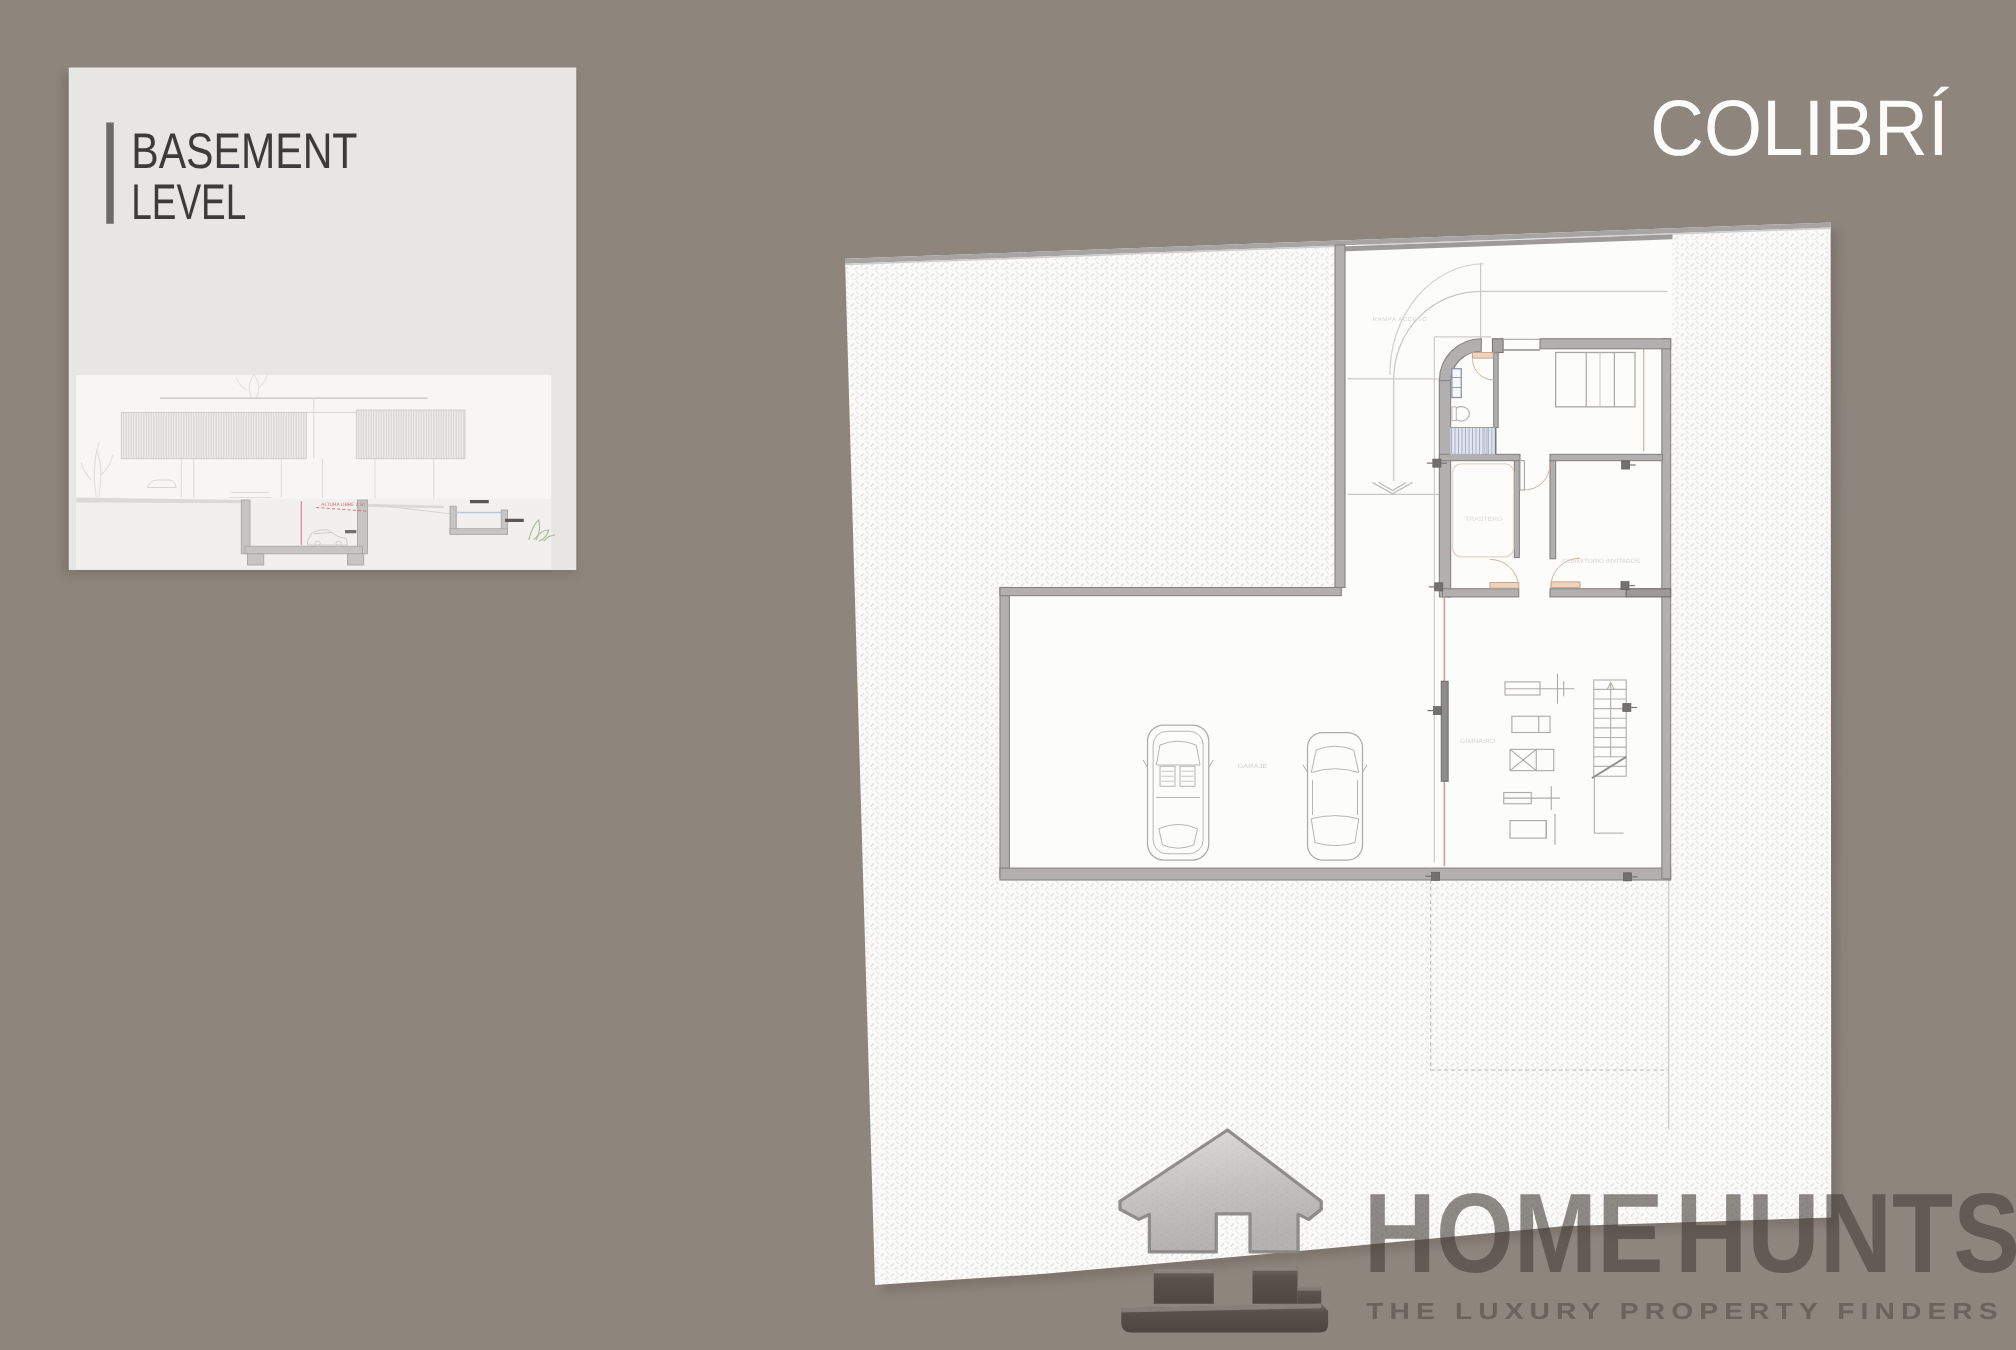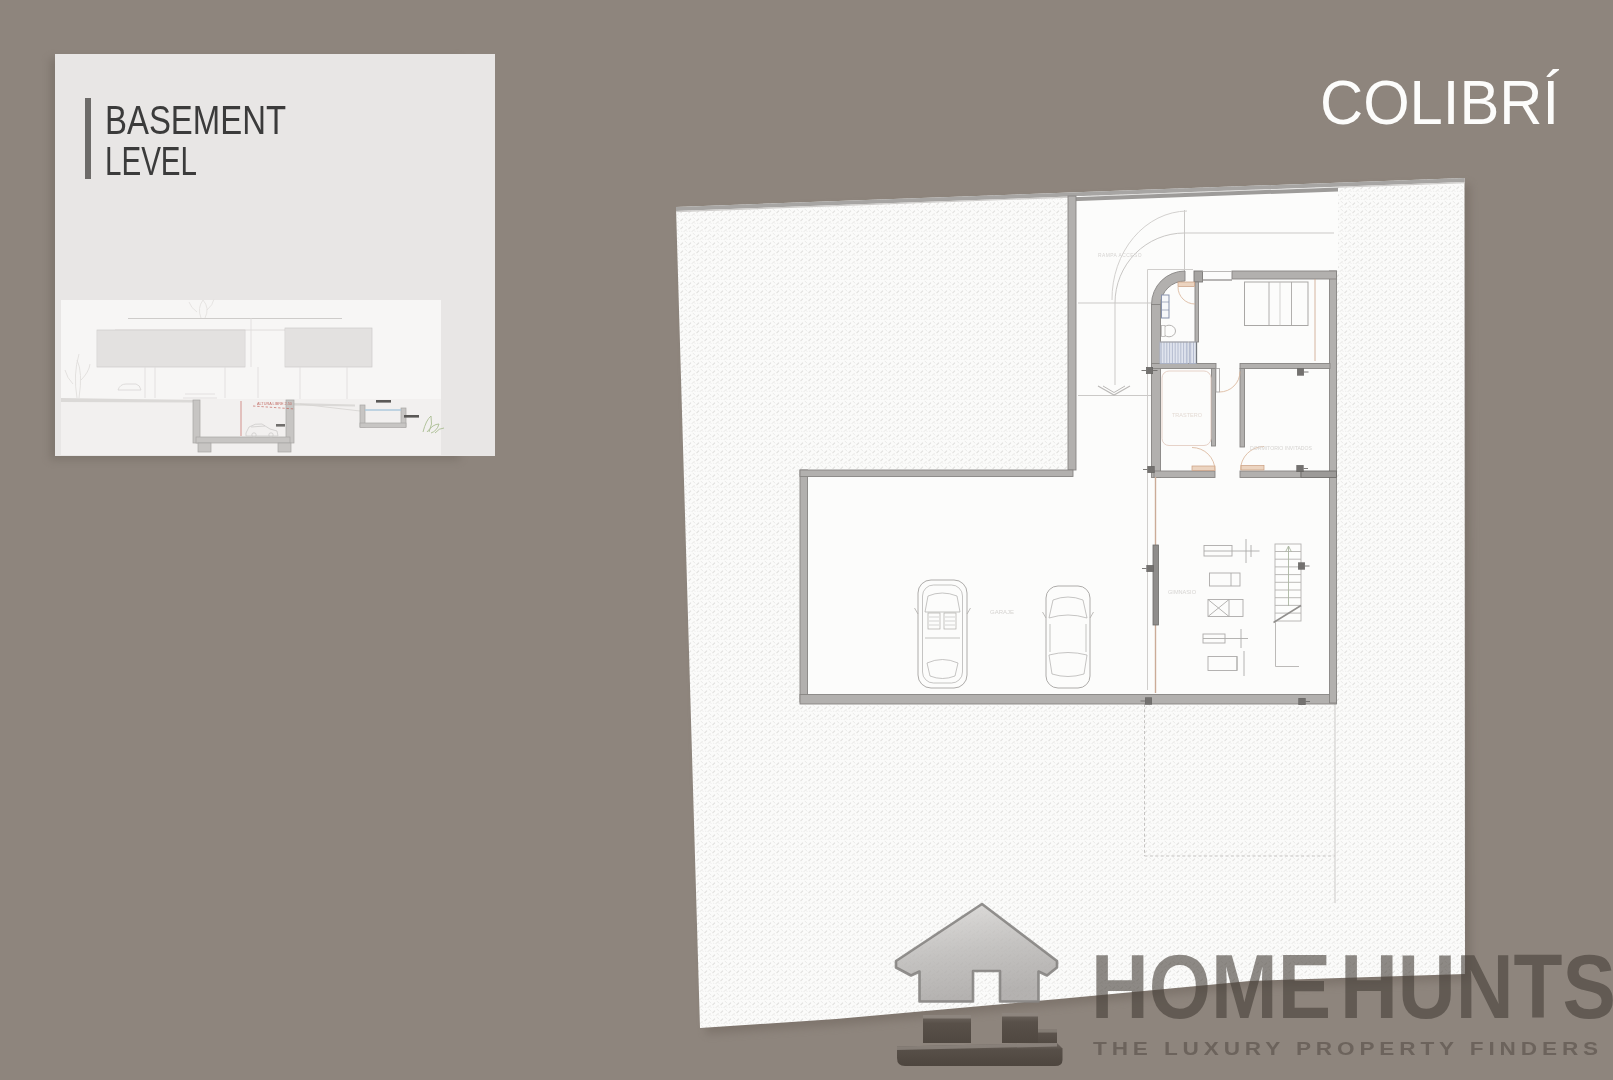--- a/index.html
+++ b/index.html
@@ -269,21 +269,21 @@
 <line x1="1303.5" y1="468.5" x2="1308" y2="468.5"></line>
 <line x1="1142" y1="568.5" x2="1146.5" y2="568.5"></line>
 <line x1="1305" y1="566" x2="1309.5" y2="566"></line>
 <line x1="1140.5" y1="701" x2="1145" y2="701"></line>
 <line x1="1305.5" y1="701.5" x2="1310" y2="701.5"></line>
 </g>
 </svg>
 
 <div style="position:absolute;left:50px;top:58px;width:410px;height:402px;background:#6c635b;filter:blur(4px);opacity:.45"></div>
 
-<div style="position:absolute;left:55px;top:54px;width:440px;height:402px;background:#e8e6e5">
+<div style="position:absolute;left:55px;top:54px;width:406px;height:402px;background:#e8e6e5">
 
   <div style="position:absolute;left:30px;top:43.5px;width:5.5px;height:81px;background:#6d6b69"></div>
   <svg width="406" height="402" viewBox="0 0 406 402" style="position:absolute;left:0;top:0">
 
     <text x="50" y="80" font-size="40" fill="#3b3b3b" textLength="181" lengthAdjust="spacingAndGlyphs">BASEMENT</text>
 
     <text x="50" y="121" font-size="40" fill="#3b3b3b" textLength="92" lengthAdjust="spacingAndGlyphs">LEVEL</text>
 
     <rect x="6" y="246" width="380" height="155" fill="#f7f6f5"></rect>
 

